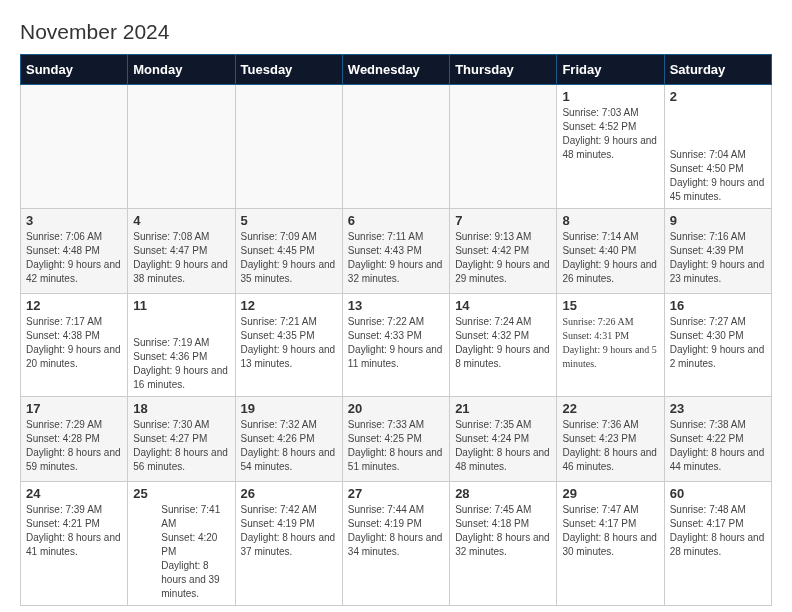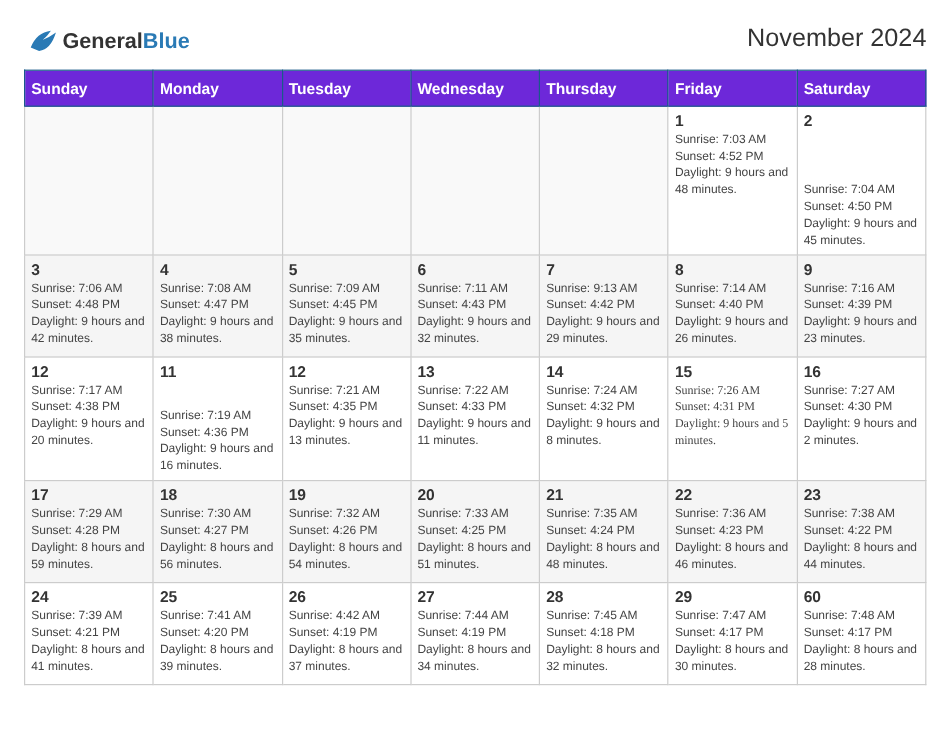--- a/index.html
+++ b/index.html
@@ -46,21 +46,21 @@
     .location-title {
       font-size: 16px;
       color: #555;
     }
     table {
       width: 100%;
       border-collapse: collapse;
       table-layout: fixed;
     }
     thead tr th {
-      background-color: #6d28d9;
+      background-color: #0f172a;
       color: #fff;
       font-size: 13px;
       font-weight: bold;
       padding: 7px 5px;
       text-align: left;
       border: 1px solid #1a5a8a;
     }
     tbody tr td {
       border: 1px solid #ccc;
       vertical-align: top;
@@ -86,28 +86,20 @@
       line-height: 1.4;
     }
     .empty-cell {
       background: #f9f9f9;
     }
   </style>
 </head>
 <body>
 
 <div class="header-area">
-  <div class="logo">
-    <svg class="logo-bird" viewBox="0 0 40 40" xmlns="http://www.w3.org/2000/svg">
-      <path d="M8,28 Q15,10 32,8 Q25,18 20,20 Q30,16 38,10 Q32,30 18,32 Z" fill="#2a7ab5"></path>
-    </svg>
-    <div>
-      <span class="logo-text-general">General</span><span class="logo-text-blue">Blue</span>
-    </div>
-  </div>
   <div class="title-area">
     <div class="month-title">November 2024</div>
   </div>
 </div>
 
 <table>
   <thead>
     <tr id="weekday-header">
     <th>Sunday</th>
         <th>Monday</th>
@@ -272,27 +264,27 @@
       </tr>
       <tr>
         <td>
           <span class="day-number">24</span>
           <div class="day-info" style="white-space: pre-line;">Sunrise: 7:39 AM
 Sunset: 4:21 PM
 Daylight: 8 hours and 41 minutes.</div>
         </td>
         <td>
           <span class="day-number">25</span>
-          <div class="day-info" style="white-space: pre-line;">Sunrise: 7:41 AM
+          <div class="day-info" style="white-space: pre-line; margin-left: 28px;">Sunrise: 7:41 AM
 Sunset: 4:20 PM
 Daylight: 8 hours and 39 minutes.</div>
         </td>
         <td>
           <span class="day-number">26</span>
-          <div class="day-info" style="white-space: pre-line;">Sunrise: 4:42 AM
+          <div class="day-info" style="white-space: pre-line;">Sunrise: 7:42 AM
 Sunset: 4:19 PM
 Daylight: 8 hours and 37 minutes.</div>
         </td>
         <td>
           <span class="day-number">27</span>
           <div class="day-info" style="white-space: pre-line;">Sunrise: 7:44 AM
 Sunset: 4:19 PM
 Daylight: 8 hours and 34 minutes.</div>
         </td>
         <td>

